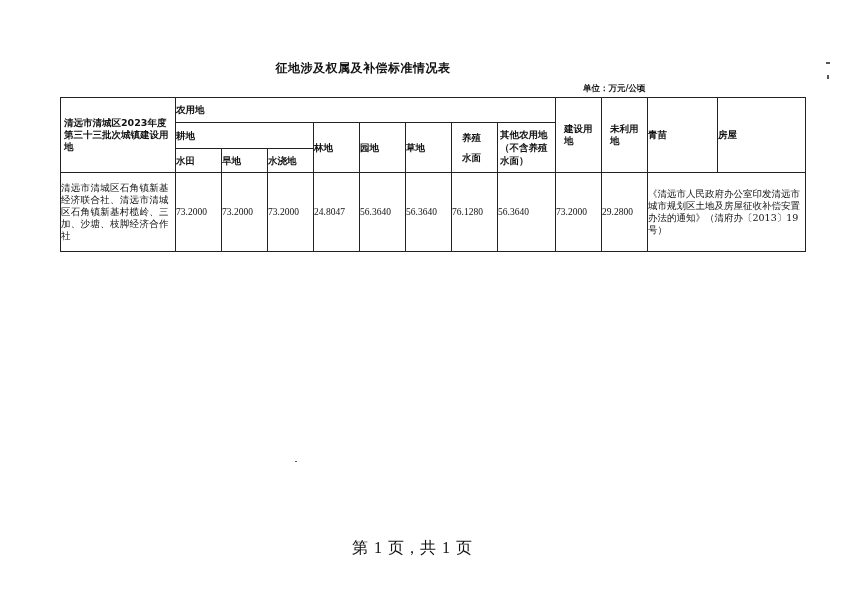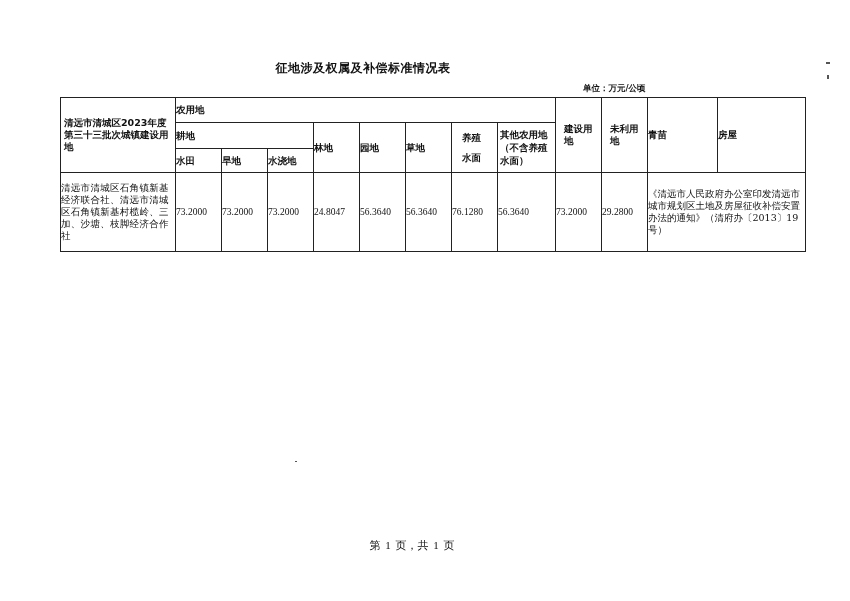--- a/index.html
+++ b/index.html
@@ -27,21 +27,21 @@
     font-size: 9.5px; line-height: 12px;
   }
   td.h {
     font-family: "DejaVu Sans", "Liberation Sans", sans-serif; font-weight: bold; font-size: 10px;
   }
   td.num { font-family: "Liberation Serif", "DejaVu Serif", serif; font-size: 10px; margin-left: 22px; }
   td.left-text { text-align: left; padding: 0 2px; font-size: 9.5px; line-height: 13px; letter-spacing: 0.3px; }
   td.basis { font-size: 9.5px; line-height: 13px; padding: 0 3px; margin-left: 41px; }
   .footer {
     position: absolute; left: 0; width: 824px; top: 538px; text-align: center;
-    font-family: "Liberation Serif", "DejaVu Serif", serif; font-size: 11px; word-spacing: 2px;
+    font-family: "Liberation Serif", "DejaVu Serif", serif; font-size: 16px; word-spacing: 2px;
   }
   .speck { position: absolute; background: #555; }
 </style>
 </head>
 <body>
 
 <div class="title">征地涉及权属及补偿标准情况表</div>
 <div class="unit">单位：万元/公顷</div>
 
 <table class="main">

